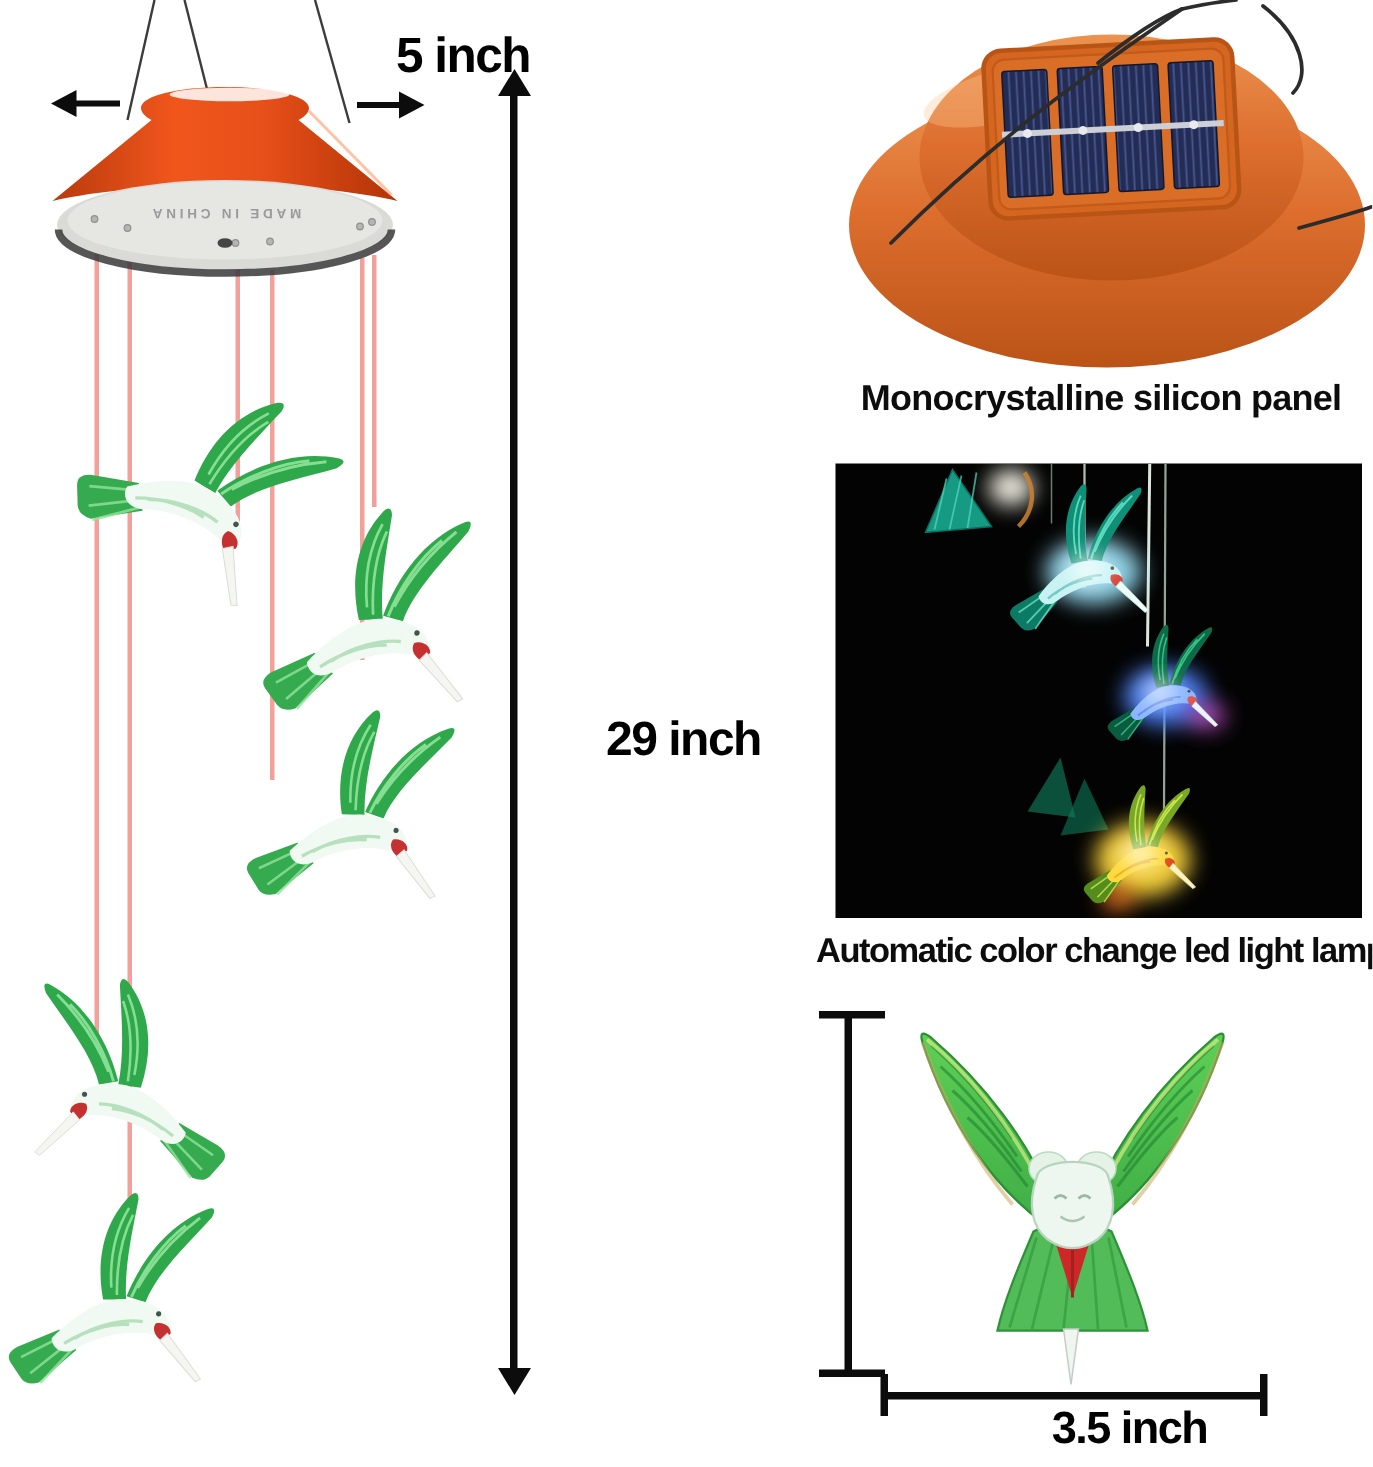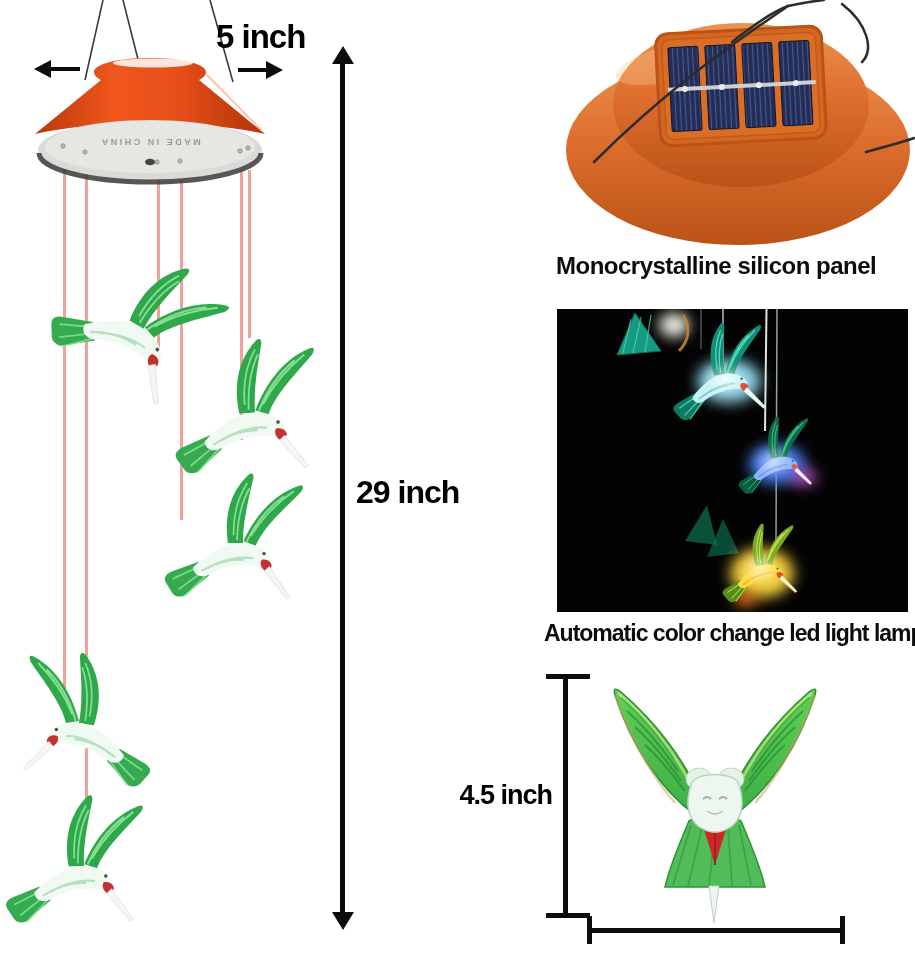--- a/index.html
+++ b/index.html
@@ -10,22 +10,22 @@
     
     --wing:var(--wing-green); --winglight:var(--wing-green-light);
     --body:var(--bird-body); --bodyshade:#9ed4a8; --tail:#35aa4e;
     --beak:#f5f6f2; --beaktip:var(--beak-red);
   }
   html,body{margin:0;padding:0;background:#fff;}
   .canvas{position:relative;width:915px;height:978px;background:#fff;overflow:hidden;
           font-family:"Liberation Sans",sans-serif;}
   .abs{position:absolute;}
   svg{overflow:visible;display:block;}
-  .dim-label{font-weight:bold;color:#000;letter-spacing:-1px;white-space:nowrap;}
-  .caption{font-weight:bold;color:#0d0d0d;text-align:left;white-space:nowrap;}
+  .dim-label{font-weight:bold;color:#000;letter-spacing:-1px;white-space:nowrap;margin-left:48px;}
+  .caption{font-weight:bold;color:#0d0d0d;text-align:center;white-space:nowrap;}
   .line-h{background:var(--annotation-black);}
   .line-v{background:var(--annotation-black);}
   .arrowhead{width:0;height:0;}
   .string{width:3px;background:var(--string-pink);}
   
   .b-teal{--wing:#0f8f77;--winglight:#63e0c4;--body:#c7f2f4;--bodyshade:#4fb9ae;--tail:#0c7a64;--beak:#eafff8;--beaktip:#d8453c;}
   .b-blue{--wing:#0d6b4a;--winglight:#3ecb8c;--body:#8ab5ff;--bodyshade:#5279de;--tail:#0a5c40;--beak:#eaf3ff;--beaktip:#e05550;}
   .b-yellow{--wing:#79a826;--winglight:#d3ec52;--body:#ffd83a;--bodyshade:#df9f14;--tail:#558c1e;--beak:#fff3b5;--beaktip:#e04818;}
 </style>
 </head>
@@ -243,19 +243,19 @@
       <path d="M116,122 C118,108 162,108 164,122 C170,140 167,155 157,163 C146,171 134,171 123,163 C113,155 110,140 116,122 Z" fill="#eef7ef" stroke="#b7d4bd" stroke-width="1.5"></path>
       <path d="M128,136 Q132,132 136,136 M144,136 Q148,132 152,136" stroke="#9cb8a3" stroke-width="2" fill="none"></path>
       <path d="M132,148 Q140,154 148,148" stroke="#aac4b0" stroke-width="1.5" fill="none"></path>
     </g>
     <path d="M134,223 L139,260 L144,223 Z" fill="#eff5f0" stroke="#c2cdc5" stroke-width="1"></path>
   </svg>
 
   <div class="abs line-v" style="left:563px;top:676px;width:5px;height:241px"></div>
   <div class="abs line-h" style="left:546px;top:674px;width:44px;height:5px"></div>
   <div class="abs line-h" style="left:546px;top:913px;width:44px;height:5px"></div>
-  <div class="abs dim-label" style="left:410px;top:780px;width:142px;font-size:27px;text-align:right">4.5 inch</div>
 
   <div class="abs line-h" style="left:589px;top:928px;width:254px;height:5px"></div>
   <div class="abs line-v" style="left:587px;top:916px;width:5px;height:28px"></div>
   <div class="abs line-v" style="left:840px;top:916px;width:5px;height:28px"></div>
+  <div class="abs dim-label" style="left:605px;top:936px;width:200px;font-size:30px;text-align:center">3.5 inch</div>
 
 </div>
 
 </body></html>

